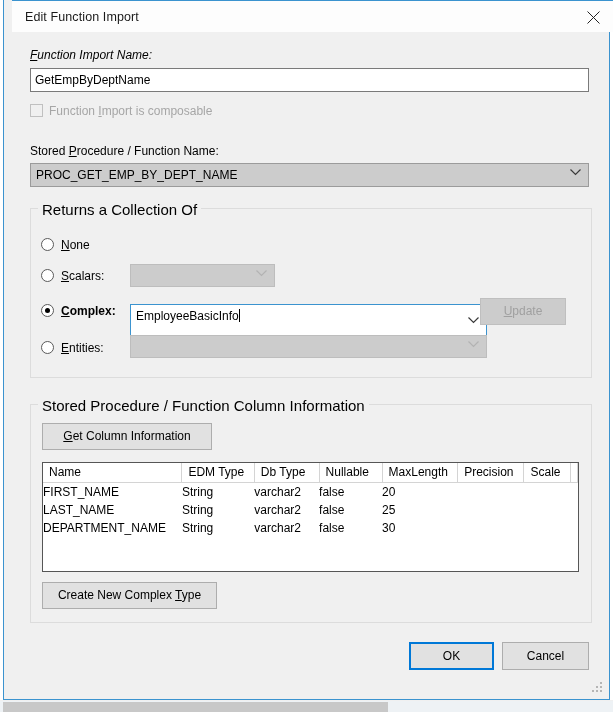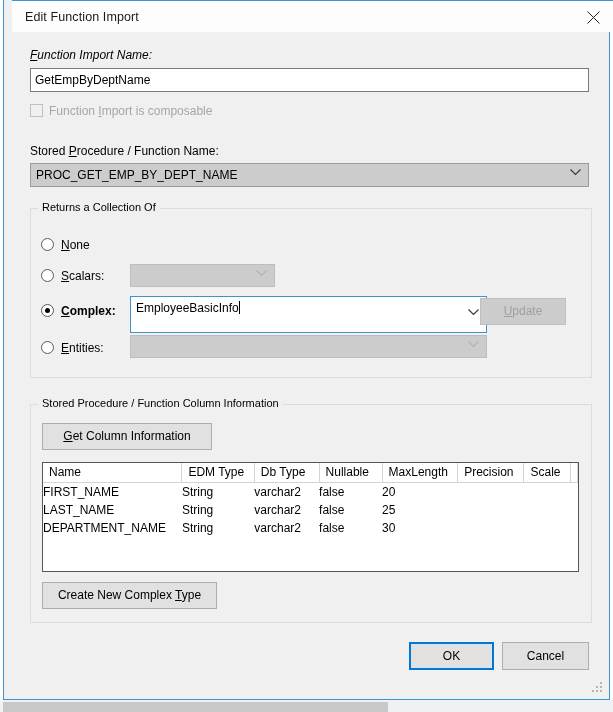--- a/index.html
+++ b/index.html
@@ -126,21 +126,21 @@
   .groupbox {
     position: absolute;
     border: 1px solid #dcdcdc;
     box-sizing: border-box;
     background: transparent;
   }
   .group-title {
     position: absolute;
     background: #f0f0f0;
     padding: 0 4px;
-    font-size: 11px;
+    font-size: 15px;
     color: #000;
     white-space: nowrap;
   }
 
   
   .radio-outer {
     position: absolute;
     width: 13px; height: 13px;
     border: 1px solid #5a5a5a;
     border-radius: 50%;
@@ -292,21 +292,21 @@
       </svg>
     </span>
   </div>
 
   <div class="radio-outer" style="left:37px; top:304px;">
     <div class="radio-dot" style="left:3px; top:3px;"></div>
   </div>
   <div class="lbl" style="left:57px; top:304px; font-weight:bold;">
     <span class="u">C</span><span>omplex:</span>
   </div>
-  <div class="combo focused" style="left:126px; top:296px; width:357px; height:37px;">
+  <div class="combo focused" style="left:126px; top:304px; width:357px; height:37px;">
     <span>EmployeeBasicInfo</span><span class="caret"></span>
     <span class="arrow">
       <svg width="11" height="7" viewBox="0 0 11 7" style="position:absolute; right:0; top:-4px;">
         <polyline points="0.5,0.5 5.5,5.5 10.5,0.5" fill="none" stroke="#3a3a3a" stroke-width="1.2"></polyline>
       </svg>
     </span>
   </div>
 
   <div class="btn disabled" style="left:476px; top:298px; width:86px; height:27px; line-height:25px;">
     <span></span><span class="u">U</span><span>pdate</span>

